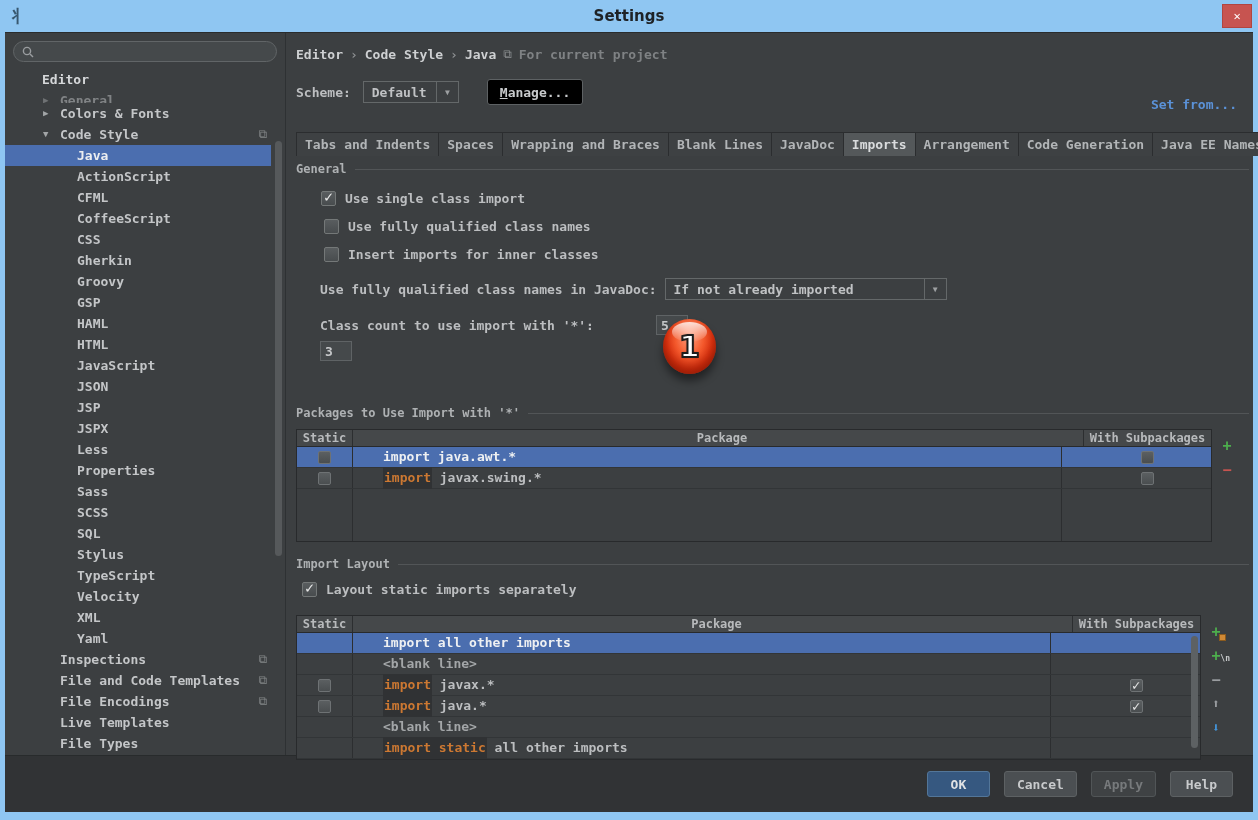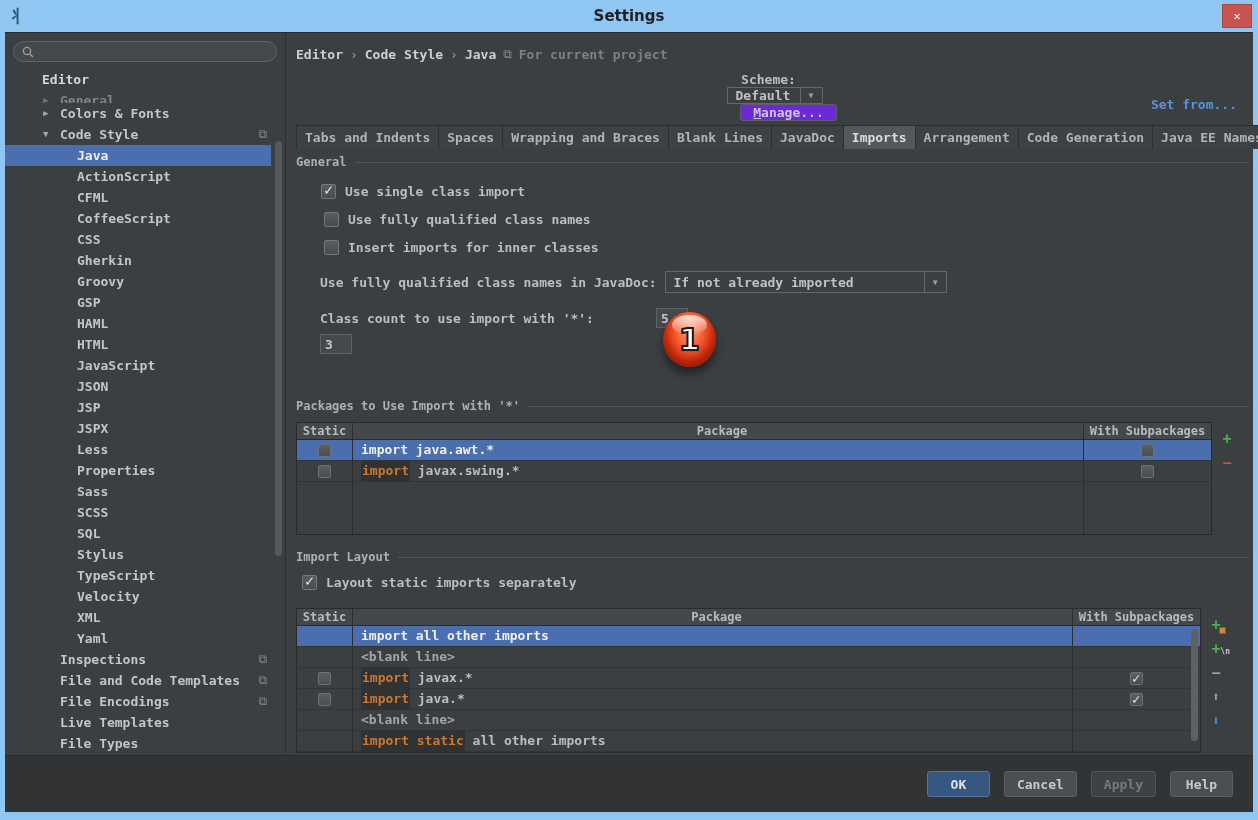--- a/index.html
+++ b/index.html
@@ -31,27 +31,27 @@
   .copyic{ position:absolute; right:18px; color:#85888a; font-size:12px; font-weight:normal;}
   .side-scroll{ position:absolute; right:3px; top:108px; width:7px; height:415px; background:#56595b; border-radius:4px;}
   
   .content{ flex:1; position:relative; padding:0 0 0 10px; min-width:0;}
   .crumbrow{ margin-top:12px; height:18px; display:flex; align-items:center; gap:7px;}
   .crumb{ color:#ced0d2;}
   .crumbsep{ color:#8c8f91;}
   .crumb-ic{ color:#8c8f91; font-weight:normal; font-size:12px;}
   .forproj{ color:#7f8284;}
   .setfrom{ position:absolute; top:64px; right:16px; color:#5b92d8; cursor:pointer;}
-  .schemerow{ margin-top:9px; height:26px; display:flex; align-items:center;flex-direction:column;}
+  .schemerow{ margin-top:16px; height:26px; display:flex; align-items:center;}
   .schemelbl{ margin-right:12px;}
   .combo{ height:22px; border:1px solid #646869; display:flex; align-items:center; background:#3c3f41; cursor:pointer;}
   .combo .val{ padding:0 8px; flex:1; color:#c0c2c4;}
   .combo .arr{ width:22px; align-self:stretch; border-left:1px solid #646869; display:flex; align-items:center; justify-content:center; font-size:8px; color:#9da0a2;}
   .scheme-combo{ width:96px;}
-  .btn{ font:inherit; color:#c8cacc; background:#6d28d9; border:1px solid #5d6163; border-radius:3px; cursor:pointer;}
+  .btn{ font:inherit; color:#c8cacc; background:#000000; border:1px solid #5d6163; border-radius:3px; cursor:pointer;}
   .manage-btn{ margin-left:28px; height:26px; padding:0 12px;}
   .manage-btn u{ text-decoration:underline;}
   
   .tabbar{ margin-top:20px; display:flex; border-bottom:1px solid #282b2c; height:24px;}
   .tab{ height:24px; line-height:23px; padding:0 8px; background:#3e4143; border:1px solid #2b2d2f; border-bottom:none; border-left:none; color:#b2b5b7; cursor:pointer; white-space:nowrap;margin-top:7px;}
   .tab:first-child{ border-left:1px solid #2b2d2f;}
   .tab.active{ background:#54585a; color:#dadcde;}
   
   .panel{ position:relative; flex:1;}
   .sectionrow{ display:flex; align-items:center; height:16px; color:#aeb1b3; font-size:12px;}
@@ -81,21 +81,21 @@
   .itable{ border:1px solid #282a2c; background:#3c3f41;}
   .t1{ width:916px; margin-top:8px;}
   .t2{ width:905px; margin-top:4px; position:relative;}
   .thead{ display:flex; background:#45484a; border-bottom:1px solid #282a2c; height:17px; line-height:16px; font-size:12px; color:#b8babc;}
   .thead .c-static{ text-align:center;}
   .thead .c-pkg{ text-align:center;}
   .thead .c-sub{ text-align:center;}
   .c-static{ width:56px; flex:none; border-right:1px solid #2c2e30;}
   .c-pkg{ flex:1; border-right:1px solid #2c2e30; padding-left:8px; min-width:0;}
   .c-sub{ width:127px; flex:none;}
-  .trow{ display:flex; height:21px; line-height:20px; border-bottom:1px solid #323537; align-items:stretch; cursor:pointer;}
+  .trow{ display:flex; height:21px; line-height:20px; border-bottom:1px solid #323537; align-items:stretch; cursor:pointer;gap:22px;}
   .trow:last-child{ border-bottom:none;}
   .trow .cell{ display:flex; align-items:center;}
   .trow .c-static,.trow .c-sub{ justify-content:center;}
   .trow.sel{ background:#4b6eaf; color:#eef0f2;}
   .trow.filler{ height:52px; cursor:default;}
   .tcb{ width:13px; height:13px; border:1px solid #6e7274; border-radius:2px; background:linear-gradient(#5b5f61,#4a4e50); position:relative; cursor:pointer;}
   .tcb.on::after{ content:"✓"; position:absolute; top:-5px; left:1px; font-size:14px; color:#e4e4e4;}
   .seg{ white-space:pre;}
   .seg.hl{ background:#303234; color:#cc7832; padding:1px 1px;}
   .seg.dim{ color:#a3a6a8;}

